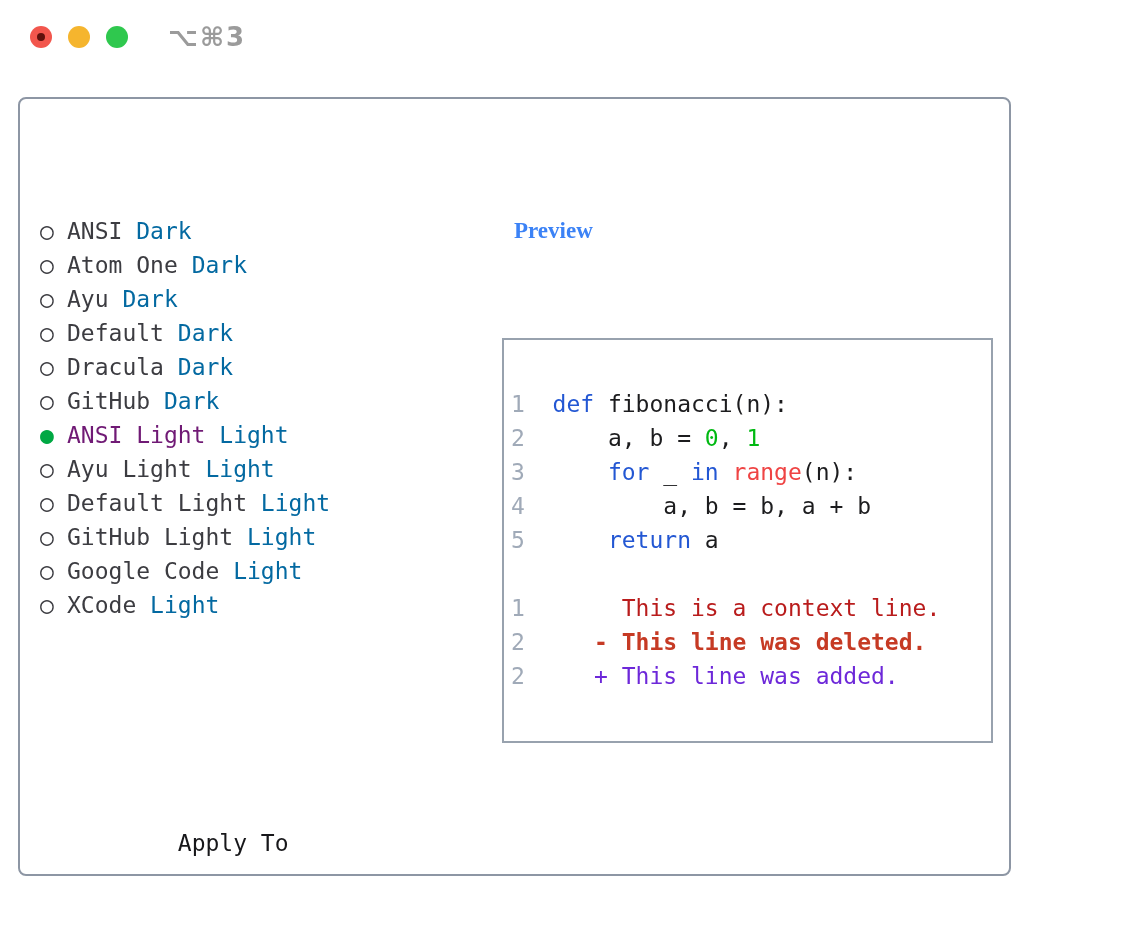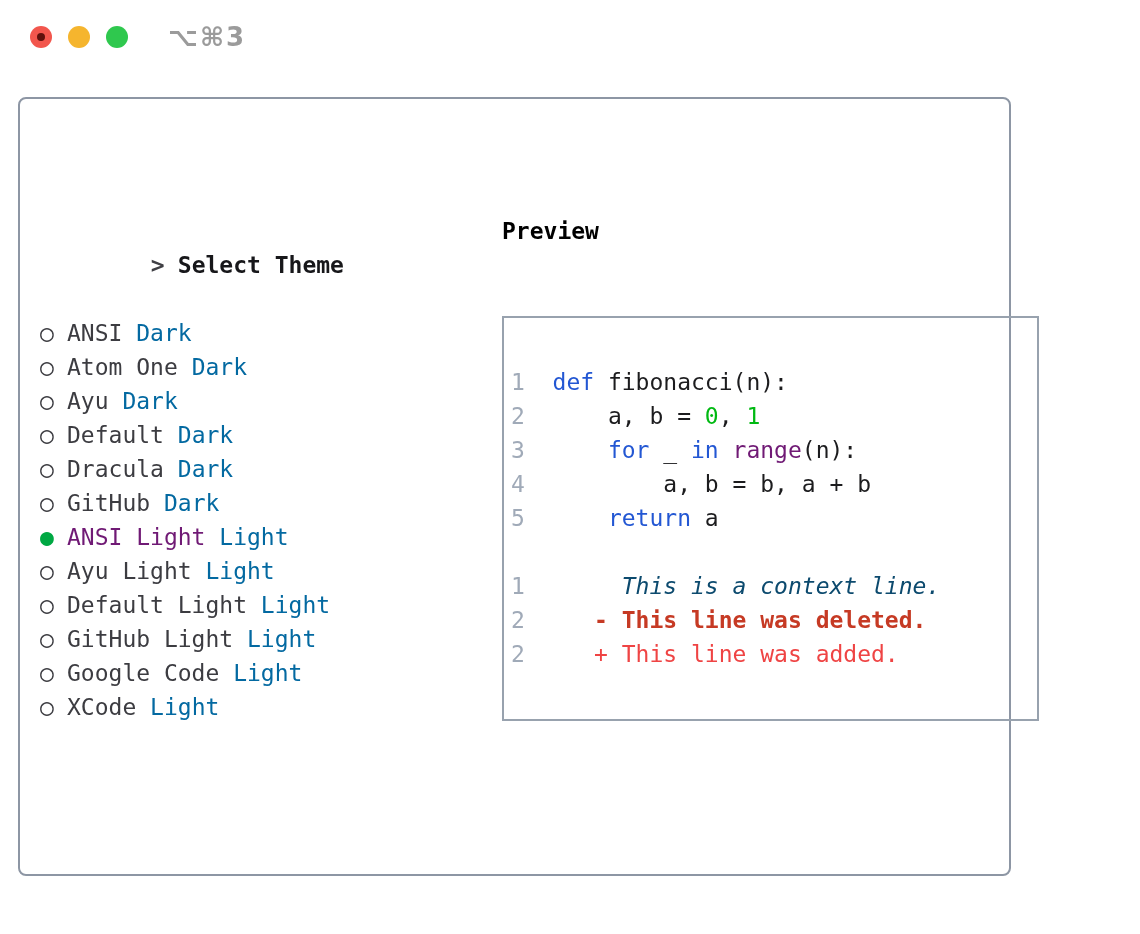--- a/index.html
+++ b/index.html
@@ -39,56 +39,54 @@
   .row { height: 34px; }
   .blank-row { height: 34px; }
   
   .hdr   { font-weight: bold; color: #17171a; }
   .name  { color: #3c3c41; margin-top: 32px; }
   .suffix{ color: #0369a1; }
   .sel   { color: #701a75; }
   .marker{ display: inline-block; width: 27px; color: #3f3f44; }
   .marker.selected { color: #00a843; }
   
-  .preview-title { font-weight: bold; color: #000000; margin-left: 0; }
+  .preview-title { font-weight: bold; color: #3b82f6; margin-left: 12px; font-family: Liberation Serif, serif; }
   .preview-box {
-    width: 537px; height: 405px;
+    margin-top: 22px;
+    width: 491px; height: 405px;
     border: 2px solid #98a2ae;
     box-sizing: border-box;
     padding: 47px 0 0 7px;
     overflow: hidden;
   }
   .pline { height: 34px; white-space: pre; }
   .ln { display: inline-block; width: 1ch; text-align: right; margin-right: 2ch; color: #a0aab8; }
   .tok-plain { color: #1c1c1e; }
   .tok-kw  { color: #2357d3; }
-  .tok-fn  { color: #701a75; text-align: center; }
+  .tok-fn  { color: #ef4444; text-align: center; }
   .tok-num { color: #00b912; }
-  .tok-ctx { color: #0c4a6e; font-style: italic; }
+  .tok-ctx { color: #b91c1c; }
   .tok-del { color: #c63a24; font-weight: bold; }
-  .tok-add { color: #ef4444; }
+  .tok-add { color: #6d28d9; }
 </style>
 </head>
 <body>
 
 <div class="screen">
 
   <div class="titlebar">
     <span class="traffic red"></span>
     <span class="traffic yellow"></span>
     <span class="traffic green"></span>
     <span class="win-title">⌥⌘3</span>
   </div>
 
   <div class="main-box">
 
     <div class="col left-col">
-      <div class="row">
-        <span class="marker hdr">&gt;</span><span class="hdr">Select Theme</span>
-      </div>
       <div id="theme-list"><div class="row"><span class="marker">○</span><span class="name">ANSI</span><span class="suffix"> Dark</span></div><div class="row"><span class="marker">○</span><span class="name">Atom One</span><span class="suffix"> Dark</span></div><div class="row"><span class="marker">○</span><span class="name">Ayu</span><span class="suffix"> Dark</span></div><div class="row"><span class="marker">○</span><span class="name">Default</span><span class="suffix"> Dark</span></div><div class="row"><span class="marker">○</span><span class="name">Dracula</span><span class="suffix"> Dark</span></div><div class="row"><span class="marker">○</span><span class="name">GitHub</span><span class="suffix"> Dark</span></div><div class="row"><span class="marker selected">●</span><span class="sel">ANSI Light</span><span class="suffix"> Light</span></div><div class="row"><span class="marker">○</span><span class="name">Ayu Light</span><span class="suffix"> Light</span></div><div class="row"><span class="marker">○</span><span class="name">Default Light</span><span class="suffix"> Light</span></div><div class="row"><span class="marker">○</span><span class="name">GitHub Light</span><span class="suffix"> Light</span></div><div class="row"><span class="marker">○</span><span class="name">Google Code</span><span class="suffix"> Light</span></div><div class="row"><span class="marker">○</span><span class="name">XCode</span><span class="suffix"> Light</span></div></div>
       <div class="blank-row"></div>
       <div class="row">
         <span class="marker"> </span><span style="color:#17171a">Apply To</span>
       </div>
       
       
       
     </div>
 

